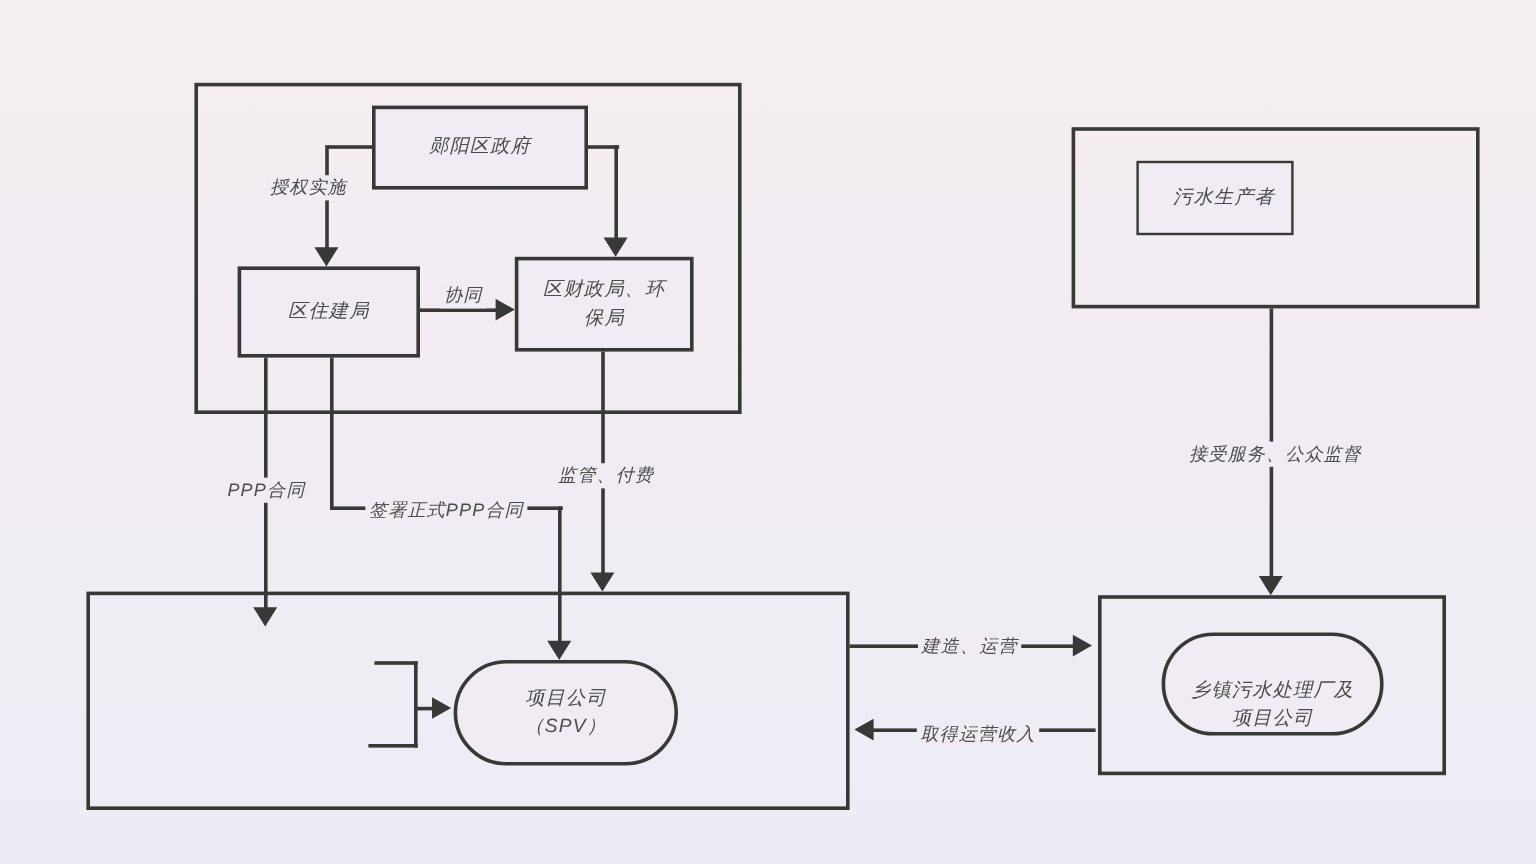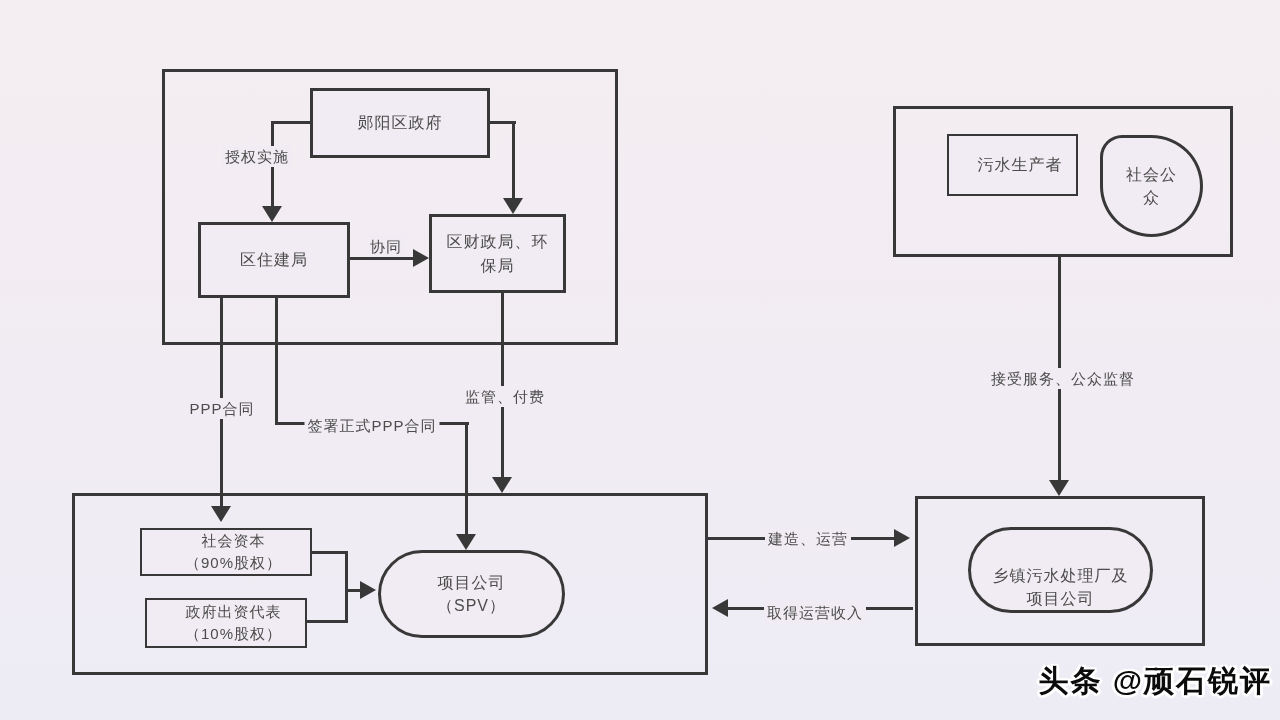--- a/index.html
+++ b/index.html
@@ -2,21 +2,21 @@
 <html><head>
 <meta charset="utf-8">
 <style>
   html,body{margin:0;padding:0;}
   body{
     width:1280px;height:720px;overflow:hidden;
     background:#f1ecf3;
     font-family:"Liberation Sans","DejaVu Sans",sans-serif;
   }
   #canvas{position:relative;width:1280px;height:720px;
-    background:linear-gradient(180deg,#f4eef2 0%,#f1ecf3 60%,#edecf5 100%);}
+    background:linear-gradient(180deg,#f4eef2 0%,#f1ecf3 60%,#edecf5 100%);font-style:italic;}
   .node,.groupbox{
     position:absolute;box-sizing:border-box;
     border:3px solid #383838;background:#f1ecf3;
     display:flex;flex-direction:column;align-items:center;justify-content:center;
     color:#4c4c4c;font-size:16px;letter-spacing:1px;line-height:1.45;
   }
   .groupbox{background:transparent;}
   .thin{border-width:2px;padding-left:15px;}
   .stadium{border-radius:46px;}
   .circle{border-radius:50%;border-top-left-radius:22px;}
@@ -46,21 +46,21 @@
   <div class="groupbox" style="left:162px;top:69px;width:456px;height:276px;"></div>
 
   <div class="node" style="left:310px;top:88px;width:180px;height:70px;">
     <span>郧阳区政府</span>
   </div>
 
   <div class="node" style="left:198px;top:222px;width:152px;height:76px;">
     <span>区住建局</span>
   </div>
 
-  <div class="node" style="left:429px;top:214px;width:137px;height:79px;">
+  <div class="node" style="left:429px;top:214px;width:149px;height:79px;">
     <span>区财政局、环</span>
     <span>保局</span>
   </div>
 
   <div class="hline" style="left:273px;top:121px;width:39px;"></div>
   <div class="vline" style="left:271px;top:121px;height:86px;"></div>
   <div class="arr arr-down" style="left:262px;top:206px;"></div>
   <div class="edge-label" style="left:222px;top:146px;">授权实施</div>
 
   <div class="hline" style="left:489px;top:121px;width:27px;"></div>
@@ -80,29 +80,21 @@
   <div class="vline" style="left:465px;top:422px;height:114px;"></div>
   <div class="arr arr-down" style="left:456px;top:534px;"></div>
   <div class="edge-label centerx" style="left:372px;top:415px;">签署正式PPP合同</div>
 
   <div class="vline" style="left:501px;top:293px;height:186px;"></div>
   <div class="arr arr-down" style="left:492px;top:477px;"></div>
   <div class="edge-label centerx" style="left:505px;top:386px;">监管、付费</div>
 
   <div class="groupbox" style="left:72px;top:493px;width:636px;height:182px;"></div>
 
-  <div class="node thin" style="left:140px;top:528px;width:172px;height:48px;font-size:15px;">
-    <span>社会资本</span>
-    <span>（90%股权）</span>
-  </div>
 
-  <div class="node thin" style="left:145px;top:598px;width:162px;height:50px;font-size:15px;">
-    <span>政府出资代表</span>
-    <span>（10%股权）</span>
-  </div>
 
   <div class="hline" style="left:312px;top:551px;width:36px;"></div>
   <div class="hline" style="left:307px;top:620px;width:41px;"></div>
   <div class="vline" style="left:345px;top:551px;height:72px;"></div>
   <div class="hline" style="left:345px;top:589px;width:17px;"></div>
   <div class="arr arr-right" style="left:360px;top:581px;"></div>
 
   <div class="node stadium" style="left:378px;top:550px;width:187px;height:88px;justify-content:center;">
     <span>项目公司</span>
     <span>（SPV）</span>
@@ -115,31 +107,26 @@
   <div class="arr arr-left" style="left:712px;top:599px;"></div>
   <div class="hline" style="left:727px;top:607px;width:186px;"></div>
   <div class="edge-label centerx" style="left:815px;top:602px;">取得运营收入</div>
 
   <div class="groupbox" style="left:893px;top:106px;width:340px;height:151px;"></div>
 
   <div class="node thin" style="left:947px;top:134px;width:131px;height:62px;">
     <span>污水生产者</span>
   </div>
 
-  <div class="node circle" style="left:1100px;top:135px;width:103px;height:102px;">
-    <span>社会公</span>
-    <span>众</span>
-  </div>
 
   <div class="vline" style="left:1058px;top:257px;height:225px;"></div>
   <div class="arr arr-down" style="left:1049px;top:480px;"></div>
   <div class="edge-label centerx" style="left:1063px;top:368px;">接受服务、公众监督</div>
 
   <div class="groupbox" style="left:915px;top:496px;width:290px;height:150px;"></div>
 
   <div class="node stadium" style="left:968px;top:527px;width:185px;height:86px;justify-content:flex-end;">
     <span>乡镇污水处理厂及</span>
     <span>项目公司</span>
   </div>
 
-  <div class="watermark">头条 @顽石锐评</div>
 
 </div>
 
 </body></html>

